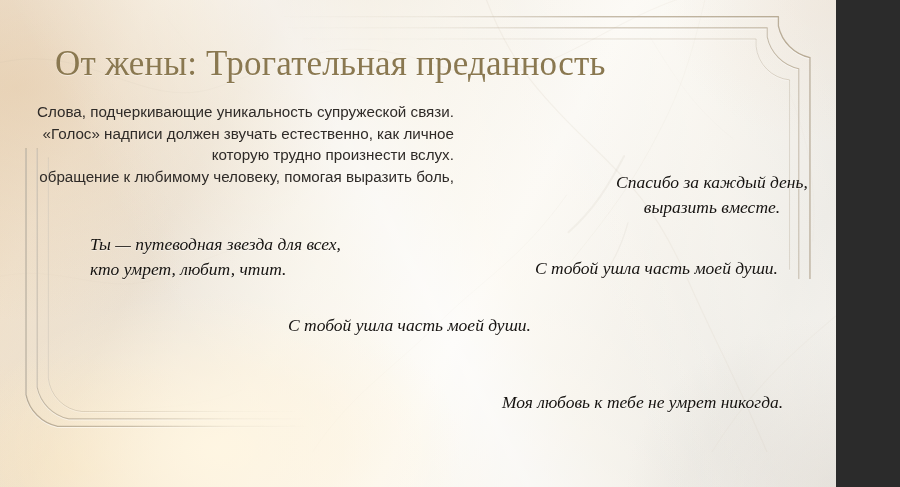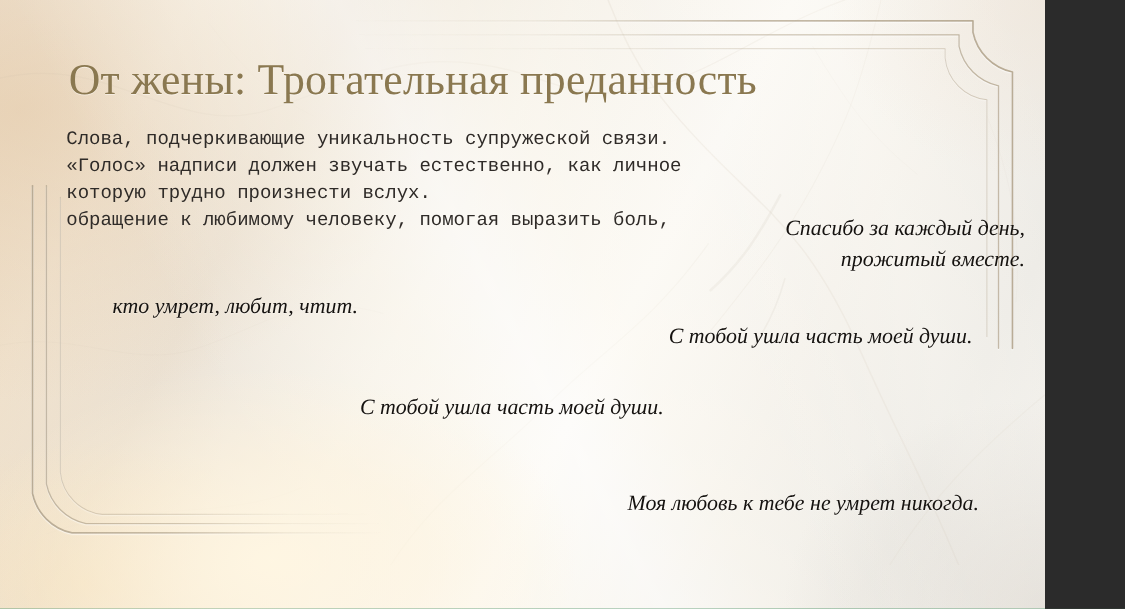--- a/index.html
+++ b/index.html
@@ -115,40 +115,41 @@
     font-family: "Liberation Serif", "DejaVu Serif", serif;
     font-size: 35px;
     line-height: 1.15;
     color: #8a7850;
     letter-spacing: 0.2px;
     white-space: nowrap;
     text-shadow: 0 1px 0 rgba(255,255,255,0.45);
   }
   .intro {
     position: absolute;
-    left: 53px;
+    left: 37px;
     top: 101px;
-    font-family: Liberation Mono, monospace;
+    font-family: Liberation Sans, sans-serif;
     font-size: 15.2px;
     line-height: 21.5px;
     color: #2f2b28;
+    text-align: right;
   }
   .intro div { white-space: nowrap; }
 
   .quote {
     position: absolute;
     font-family: "Liberation Serif", "DejaVu Serif", serif;
     font-style: italic;
     font-size: 17.5px;
     line-height: 25px;
     color: #15120f;
     white-space: nowrap;
     text-shadow: 0 1px 1px rgba(255,255,255,0.5);
   }
-  .q-thanks   { left: 604px; top: 170px; text-align: right; width: 216px; }
+  .q-thanks   { left: 604px; top: 170px; text-align: center; width: 216px; }
   .q-star     { left: 90px;  top: 232px; text-align: left; }
   .q-soul-r   { left: 535px; top: 256px; }
   .q-soul-c   { left: 288px; top: 313px; }
   .q-wait     { left: 90px;  top: 390px; }
   .q-love     { left: 502px; top: 390px; text-align: right; }
 </style>
 </head>
 <body>
 
 <div class="slide">
@@ -243,24 +244,25 @@
 
     <div class="intro">
       <div>Слова, подчеркивающие уникальность супружеской связи.</div>
       <div>«Голос» надписи должен звучать естественно, как личное</div>
       <div>которую трудно произнести вслух.</div>
       <div>обращение к любимому человеку, помогая выразить боль,</div>
     </div>
 
     <div class="quote q-thanks">
       <div>Спасибо за каждый день,</div>
-      <div>прожитый вместе.</div>
+      <div>выразить вместе.</div>
     </div>
 
     <div class="quote q-star">
+      <div>Ты — путеводная звезда для всех,</div>
       <div>кто умрет, любит, чтит.</div>
     </div>
 
     <div class="quote q-soul-r">
       <div>С тобой ушла часть моей души.</div>
     </div>
 
     <div class="quote q-soul-c">
       <div>С тобой ушла часть моей души.</div>
     </div>

